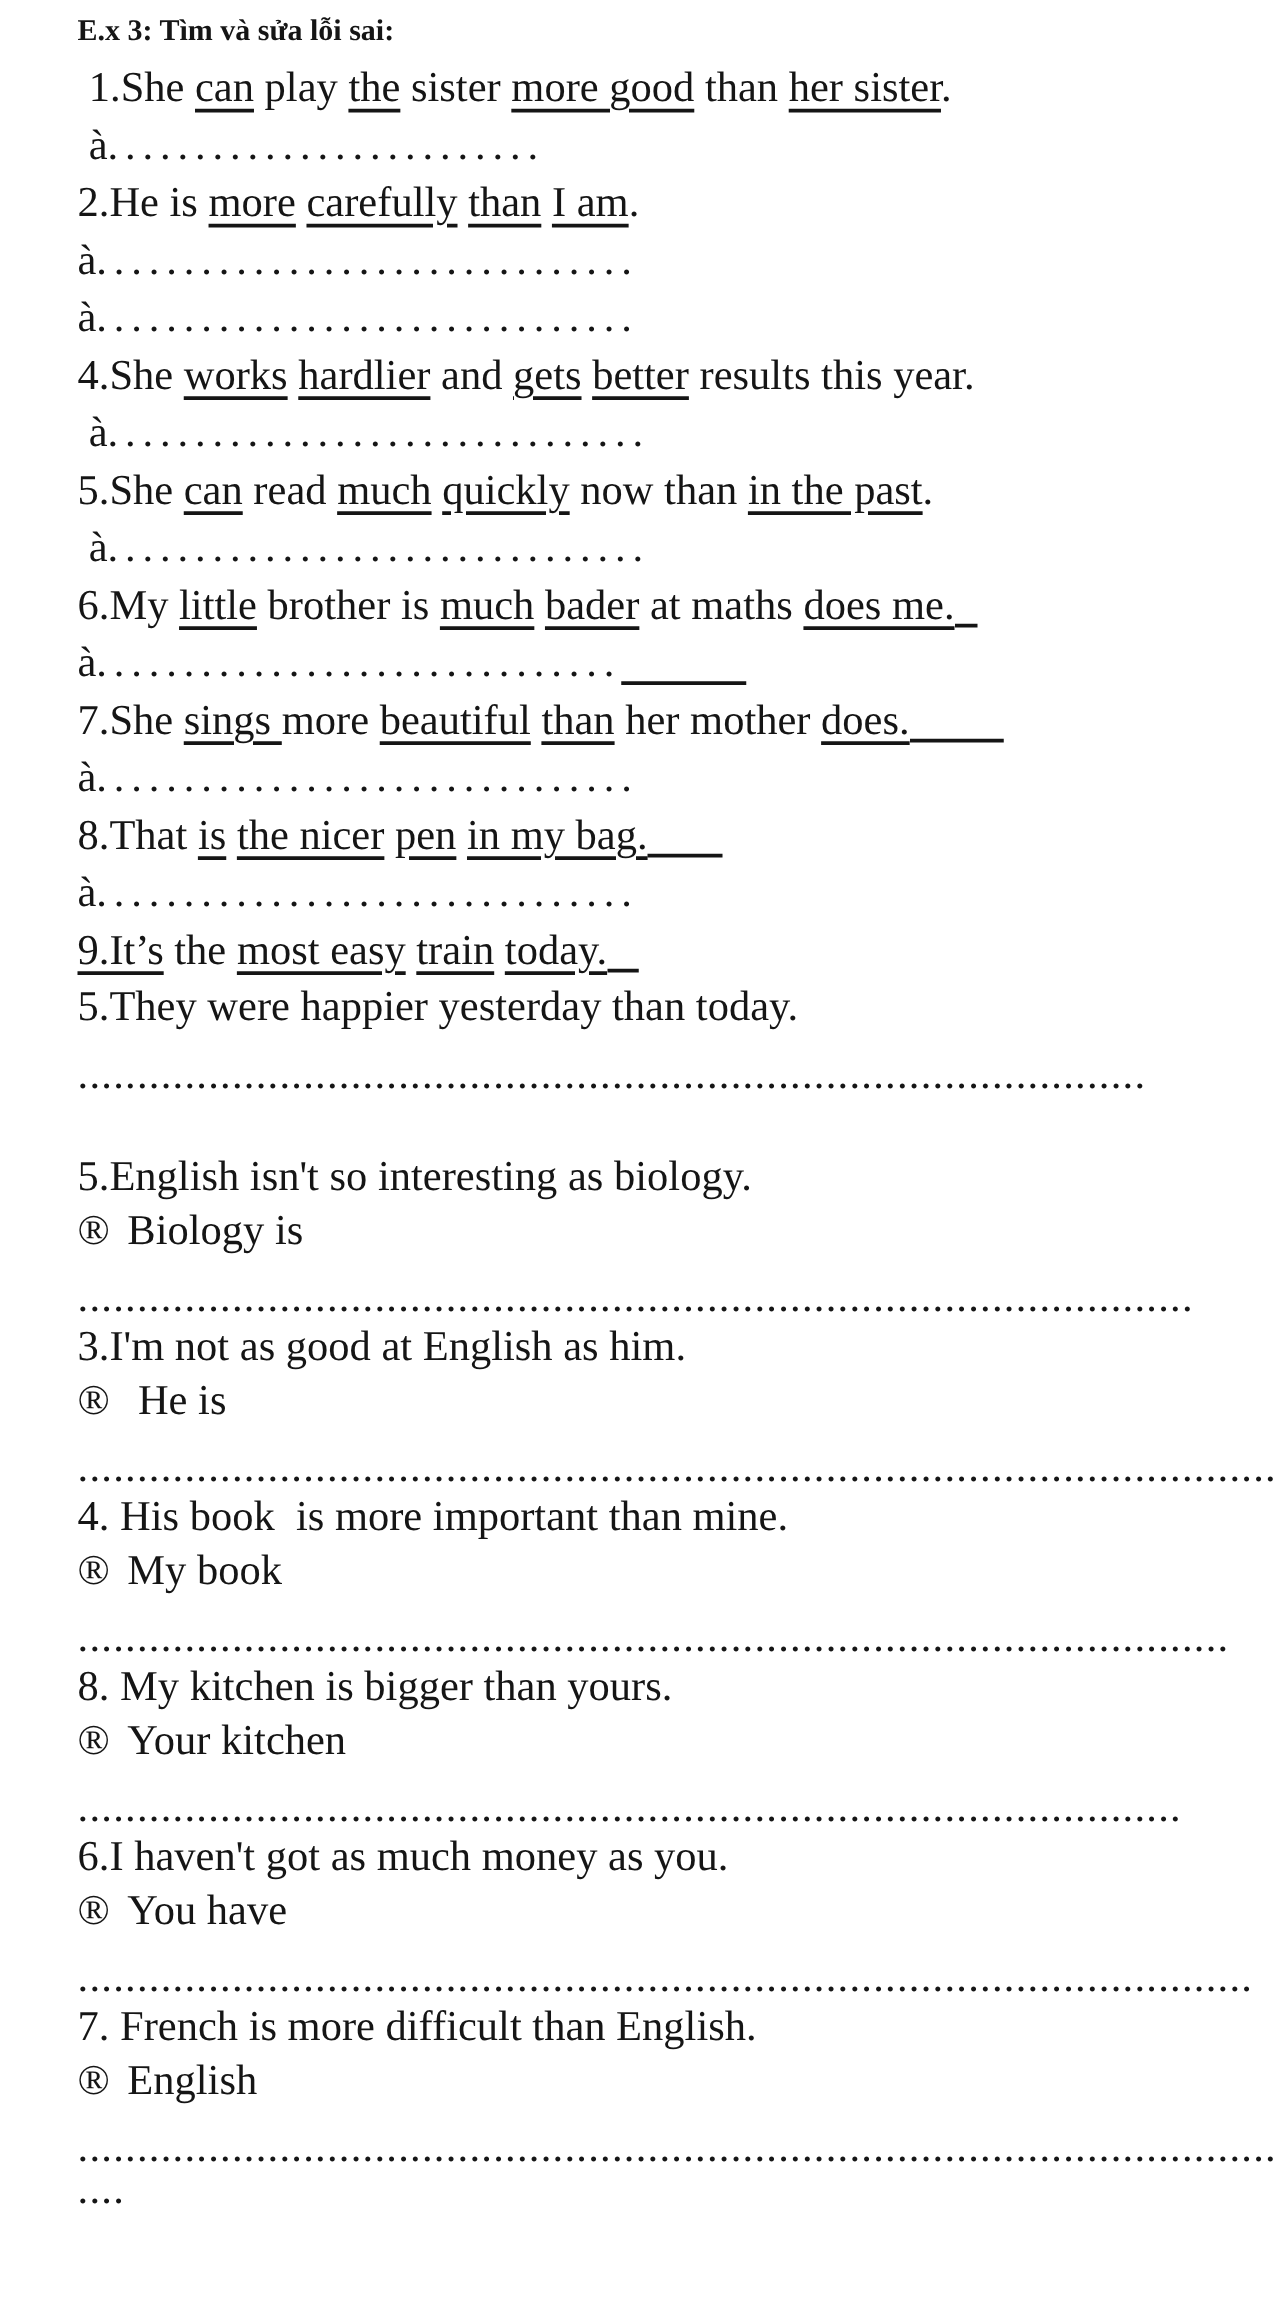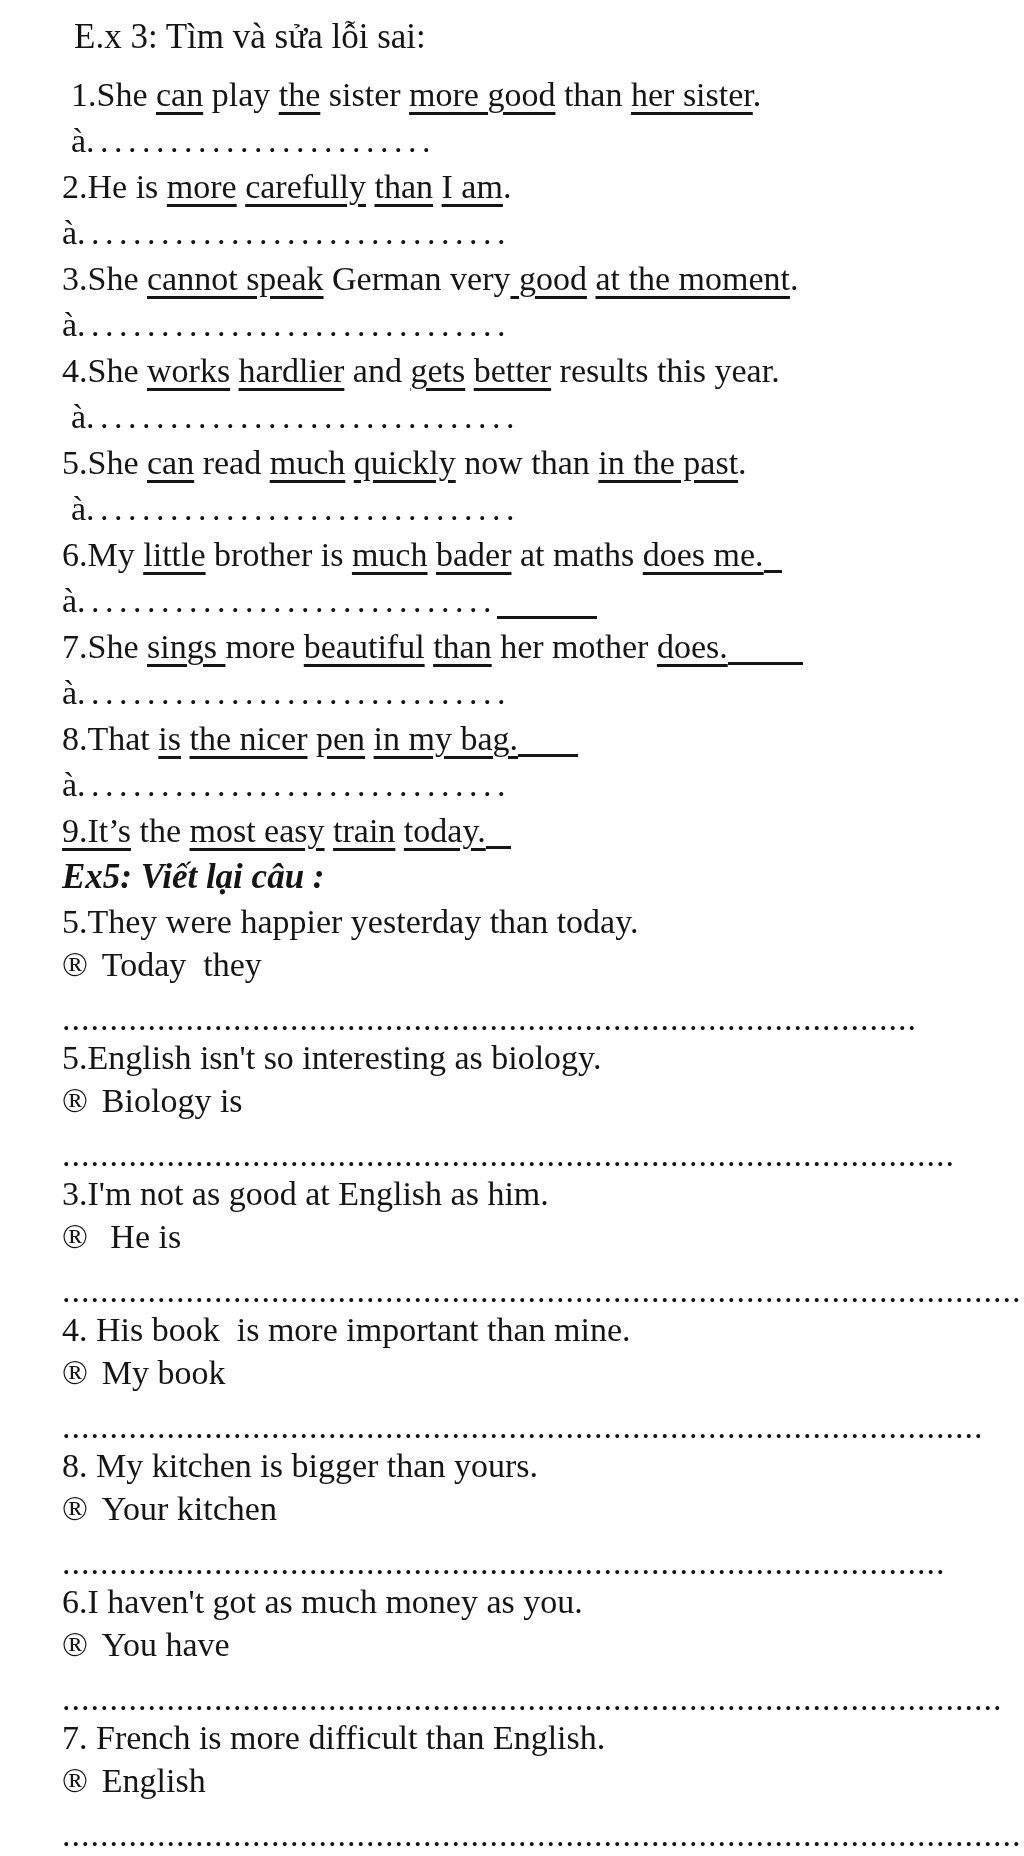--- a/index.html
+++ b/index.html
@@ -9,21 +9,21 @@
     overflow:hidden;
     background:#ffffff;
     color:#151515;
     font-family:"Liberation Serif","DejaVu Serif",serif;
     font-size:34px;
     padding:2px 0 0 62px;
     box-sizing:border-box;
   }
   .row{height:46px;line-height:46px;white-space:nowrap;}
   .row.ind{padding-left:9px;}
-  h1.row{font-size:35px;font-weight:normal;margin:12px;}
+  h1.row{font-size:24px;font-weight:bold;margin:0;}
   h2.row{font-size:35px;font-weight:bold;font-style:italic;margin:0;}
   .u{text-decoration:underline;text-decoration-thickness:3px;text-underline-offset:6px;}
   .adots{letter-spacing:5.5px;}
   .ddots{letter-spacing:1px;}
   .tail{display:inline-block;height:4px;border-bottom:3px solid #151515;margin-bottom:-7px;}
   .ex5-item{height:136px;overflow:visible;}
   .ex5-line{height:43px;line-height:43px;white-space:pre;}
   .ex5-dotline{height:34px;line-height:34px;margin-top:16px;overflow:hidden;white-space:nowrap;}
   .arrow{margin-right:14px;}
   .tail-dots{height:24px;line-height:24px;margin-top:4px;overflow:hidden;white-space:nowrap;}
@@ -32,41 +32,38 @@
 <body>
 
 <div class="page">
   <section>
     <h1 class="row">E.x 3: Tìm và sửa lỗi sai:</h1>
     <div id="ex3-rows">
         <div class="row ind"><span>1.She </span><span class="u">can</span><span> play </span><span class="u">the</span><span> sister </span><span class="u">more good</span><span> than </span><span class="u">her sister</span><span>.</span></div>
         <div class="row ind"><span>à</span><span class="adots">.........................</span></div>
         <div class="row"><span>2.He is </span><span class="u">more</span><span> </span><span class="u">carefully</span><span> </span><span class="u">than</span><span> </span><span class="u">I am</span><span>.</span></div>
         <div class="row"><span>à</span><span class="adots">...............................</span></div>
-        <div class="row"><span>3.She </span><span class="u">cannot speak</span><span> German very</span><span class="u"> good</span><span> </span><span class="u">at the moment</span><span>.</span></div>
         <div class="row"><span>à</span><span class="adots">...............................</span></div>
         <div class="row"><span>4.She </span><span class="u">works</span><span> </span><span class="u">hardlier</span><span> and </span><span class="u">gets</span><span> </span><span class="u">better</span><span> results this year.</span></div>
         <div class="row ind"><span>à</span><span class="adots">...............................</span></div>
         <div class="row"><span>5.She </span><span class="u">can</span><span> read </span><span class="u">much</span><span> </span><span class="u">quickly</span><span> now than </span><span class="u">in the past</span><span>.</span></div>
         <div class="row ind"><span>à</span><span class="adots">...............................</span></div>
         <div class="row"><span>6.My </span><span class="u">little</span><span> brother is </span><span class="u">much</span><span> </span><span class="u">bader</span><span> at maths </span><span class="u">does me.</span><span class="tail" style="width: 18px;"></span></div>
         <div class="row"><span>à</span><span class="adots">..............................</span><span class="tail" style="width: 100px;"></span></div>
         <div class="row"><span>7.She </span><span class="u">sings </span><span>more </span><span class="u">beautiful</span><span> </span><span class="u">than</span><span> her mother </span><span class="u">does.</span><span class="tail" style="width: 75px;"></span></div>
         <div class="row"><span>à</span><span class="adots">...............................</span></div>
         <div class="row"><span>8.That </span><span class="u">is</span><span> </span><span class="u">the nicer</span><span> </span><span class="u">pen</span><span> </span><span class="u">in my bag.</span><span class="tail" style="width: 60px;"></span></div>
         <div class="row"><span>à</span><span class="adots">...............................</span></div>
         <div class="row"><span class="u">9.It’s</span><span> the </span><span class="u">most easy</span><span> </span><span class="u">train</span><span> </span><span class="u">today.</span><span class="tail" style="width: 25px;"></span></div>
       </div>
   </section>
   <section>
-    <h2 class="row">Ex5: Viết lại câu :</h2>
     <div id="ex5-items">
         <div class="ex5-item">
           <div class="ex5-line">5.They were happier yesterday than today.</div>
-          <div class="ex5-line"><span class="arrow">®</span><span>Today  they</span></div>
           <div class="ex5-dotline"><span class="ddots">..........................................................................................</span></div>
         </div>
         <div class="ex5-item">
           <div class="ex5-line">5.English isn't so interesting as biology.</div>
           <div class="ex5-line"><span class="arrow">®</span><span>Biology is</span></div>
           <div class="ex5-dotline"><span class="ddots">..............................................................................................</span></div>
         </div>
         <div class="ex5-item">
           <div class="ex5-line">3.I'm not as good at English as him.</div>
           <div class="ex5-line"><span class="arrow">®</span><span> He is</span></div>

